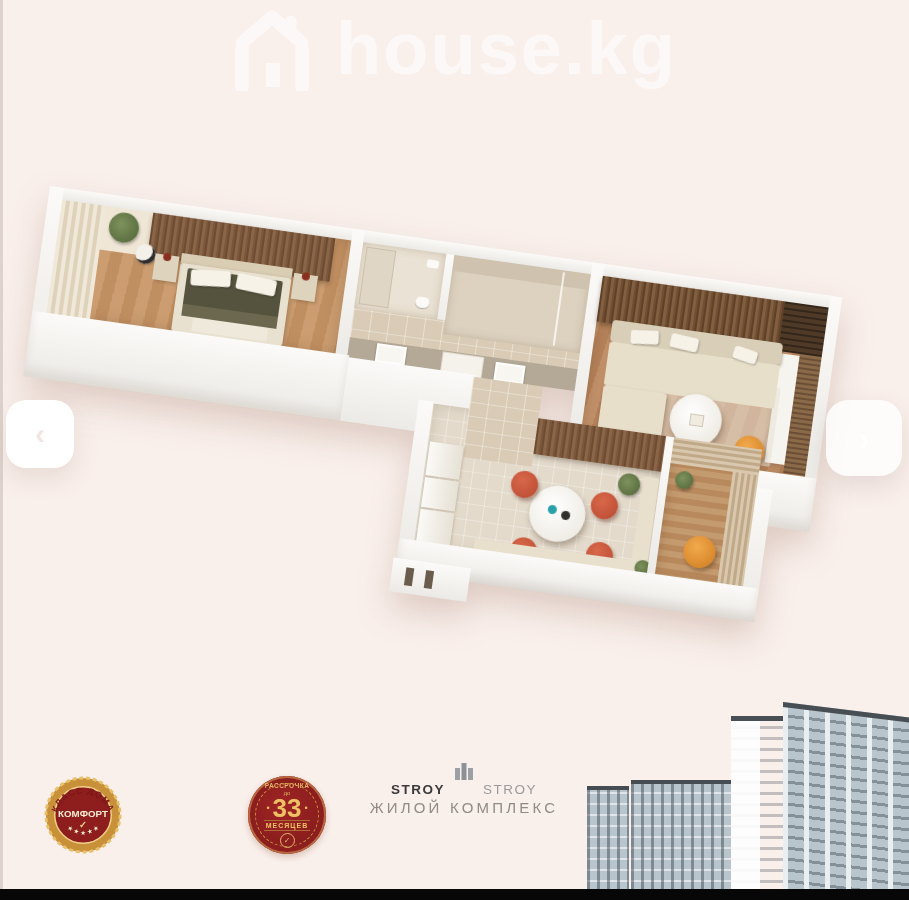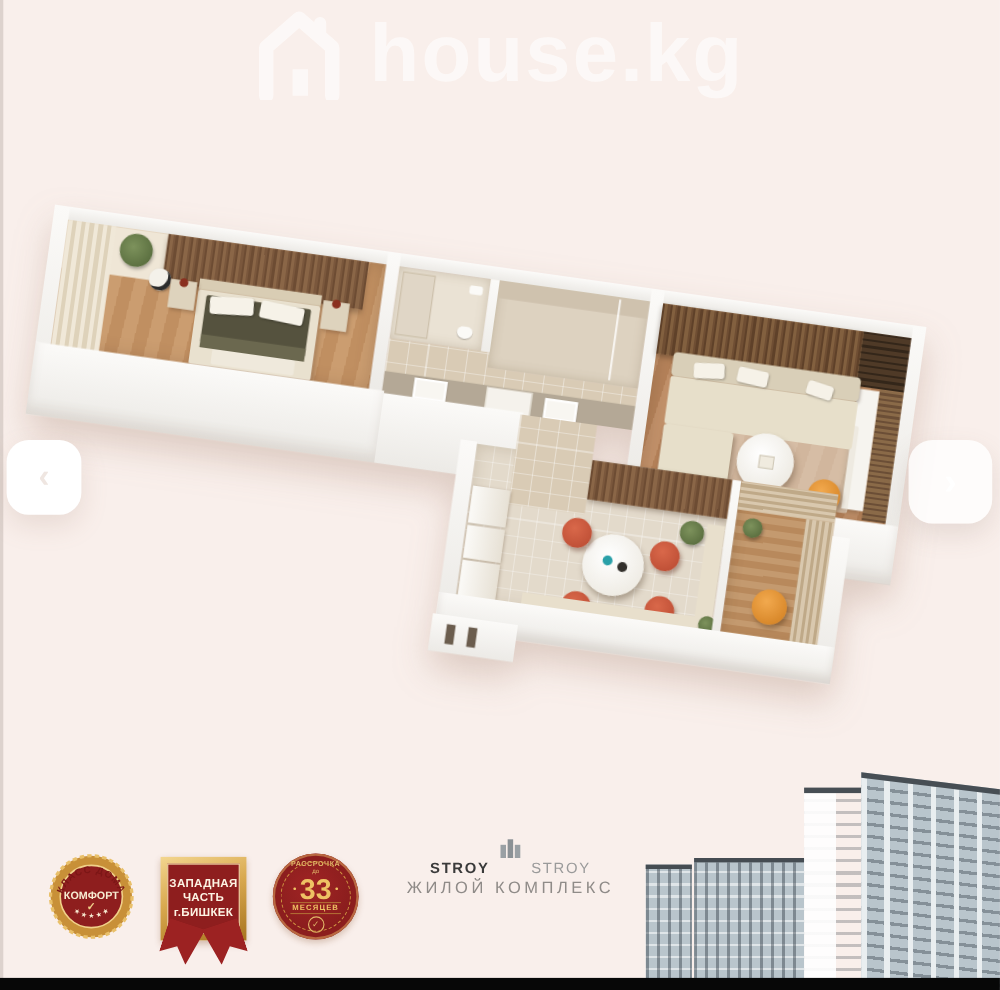--- a/index.html
+++ b/index.html
@@ -340,29 +340,20 @@
         <textPath href="#arcTop" startOffset="50%" text-anchor="middle">КЛАСС ДОМА</textPath>
       </text>
       <text x="40" y="42" text-anchor="middle" font-size="10" font-weight="bold" fill="#f7ecd2">КОМФОРТ</text>
       <text x="40" y="53" text-anchor="middle" font-size="10" font-weight="bold" fill="#f0d089">✓</text>
       <text font-size="6.5" fill="#f7ecd2">
         <textPath href="#arcBot" startOffset="50%" text-anchor="middle">★ ★ ★ ★ ★</textPath>
       </text>
     </svg>
   </div>
 
-  <div class="badge badge-loc">
-    <div class="ribbon ribbon-l"></div>
-    <div class="ribbon ribbon-r"></div>
-    <div class="badge-loc-inner">
-      <span>ЗАПАДНАЯ</span>
-      <span>ЧАСТЬ</span>
-      <span>г.БИШКЕК</span>
-    </div>
-  </div>
 
   <div class="badge badge-24">
     <div class="ring"></div>
     <div class="b24-top">РАССРОЧКА</div>
     <div class="b24-do">до</div>
     <div class="b24-row">
       <span class="b24-dot">•</span>
       <span class="b24-num">33</span>
       <span class="b24-dot">•</span>
     </div>

